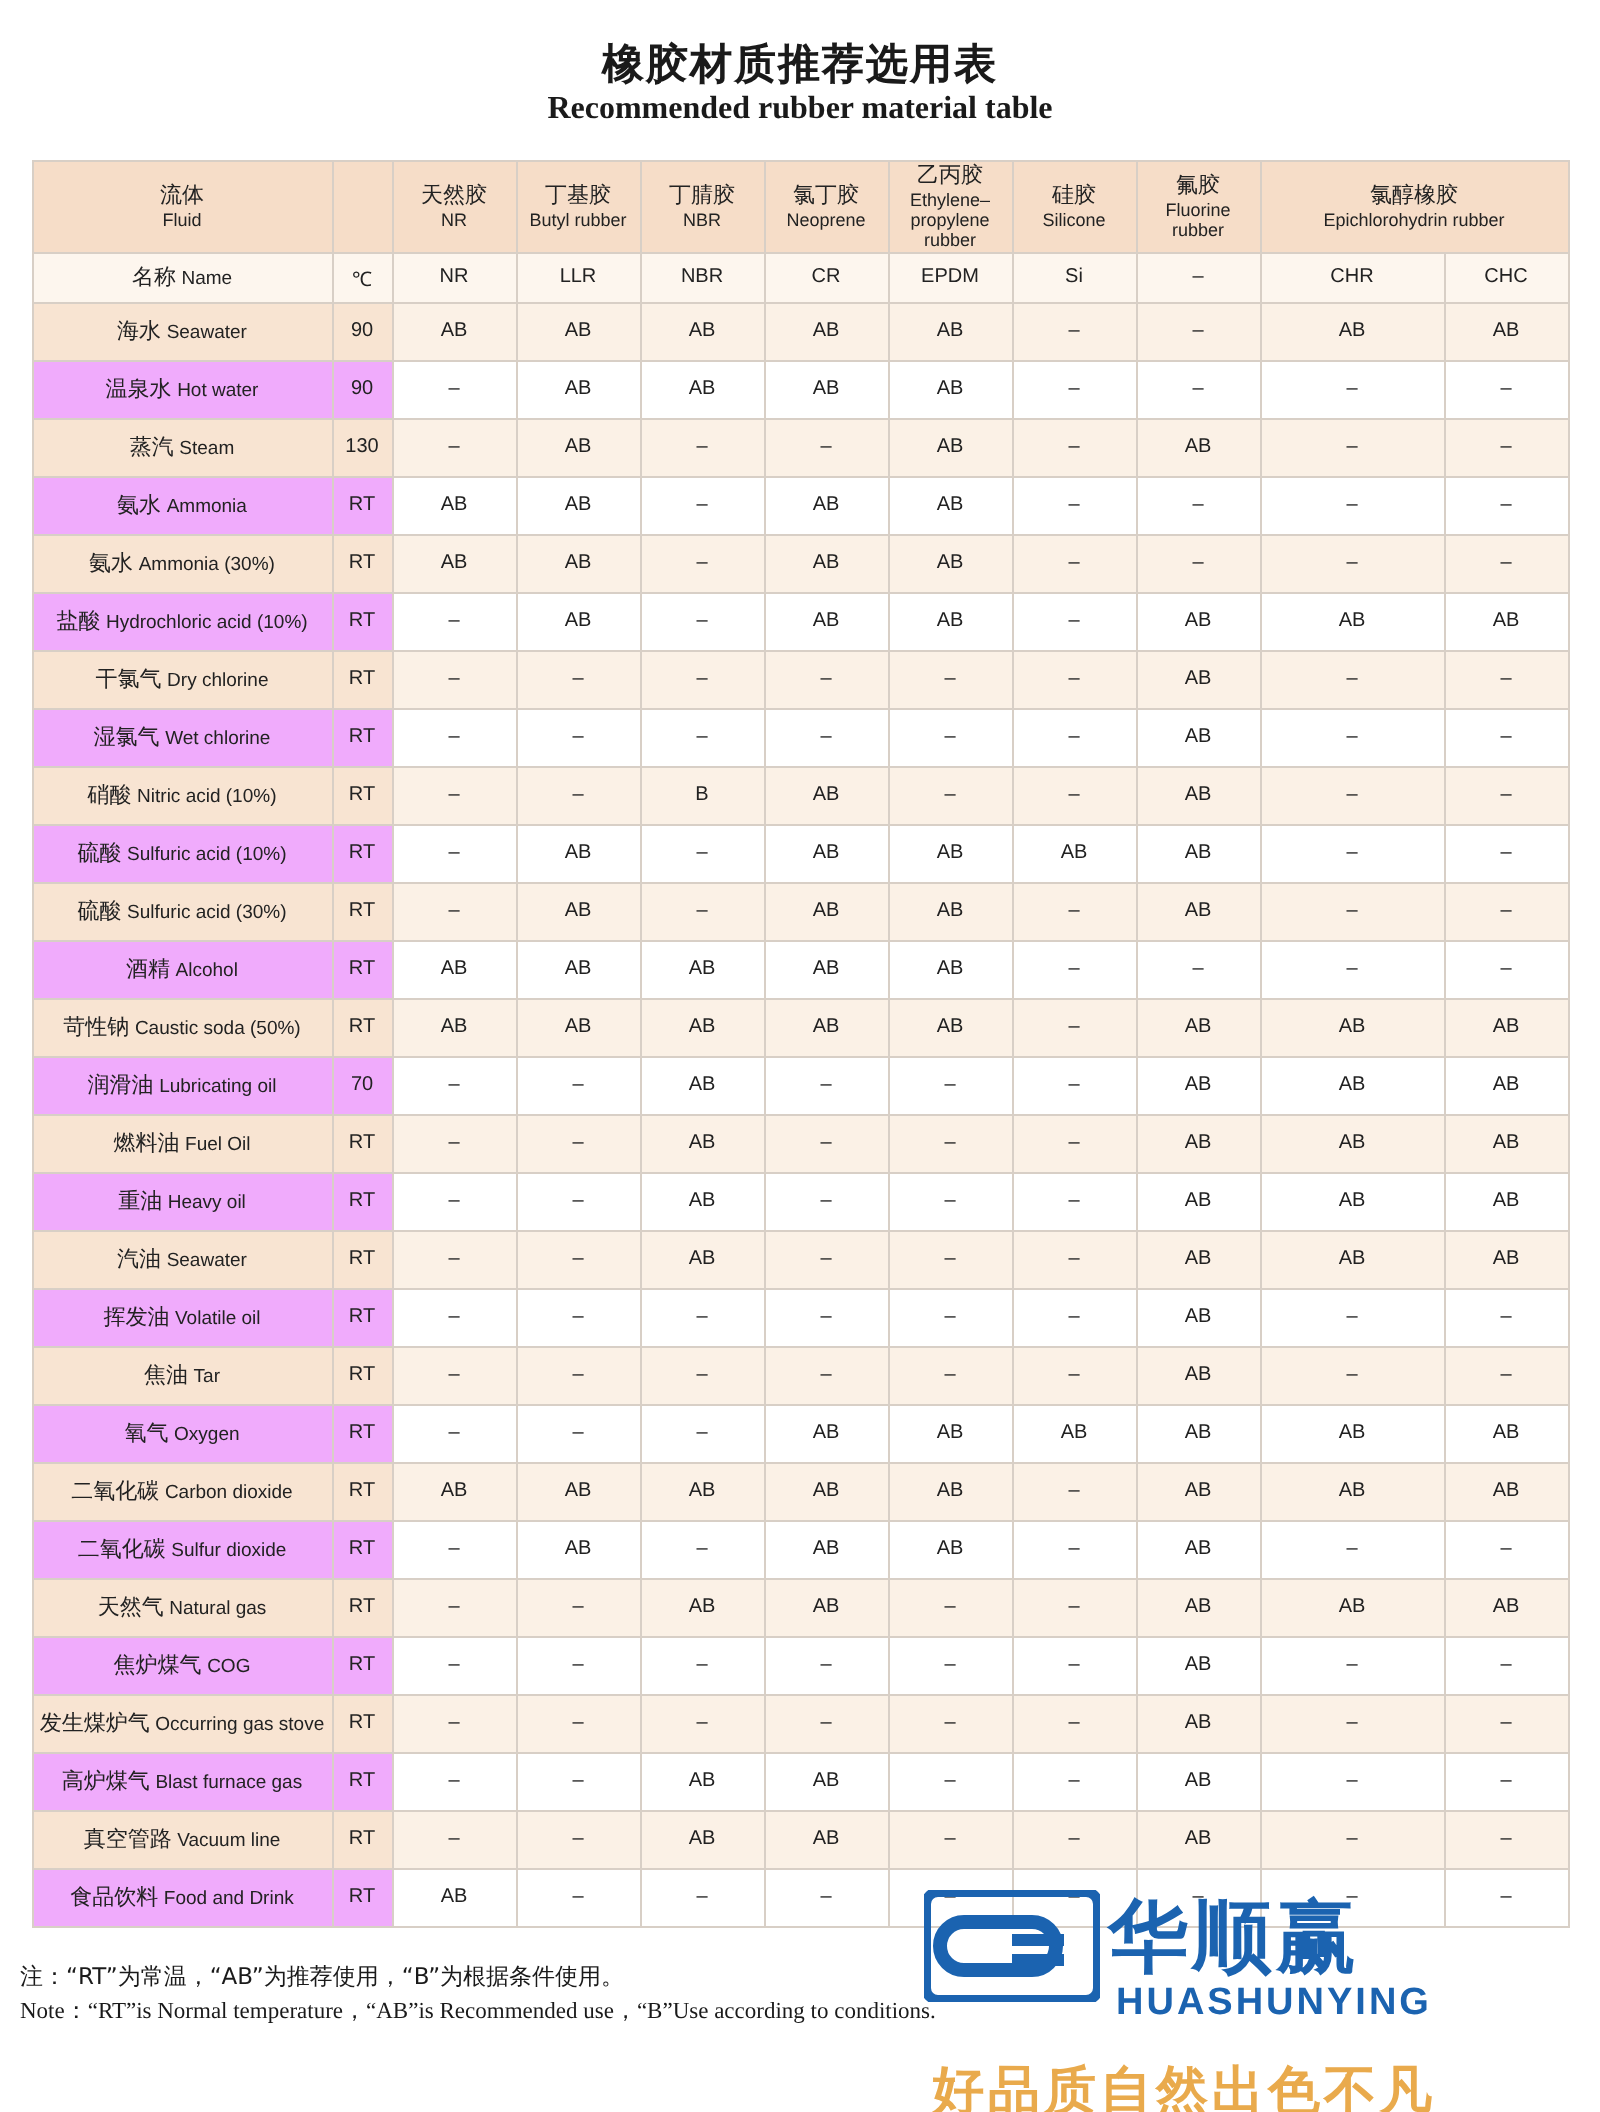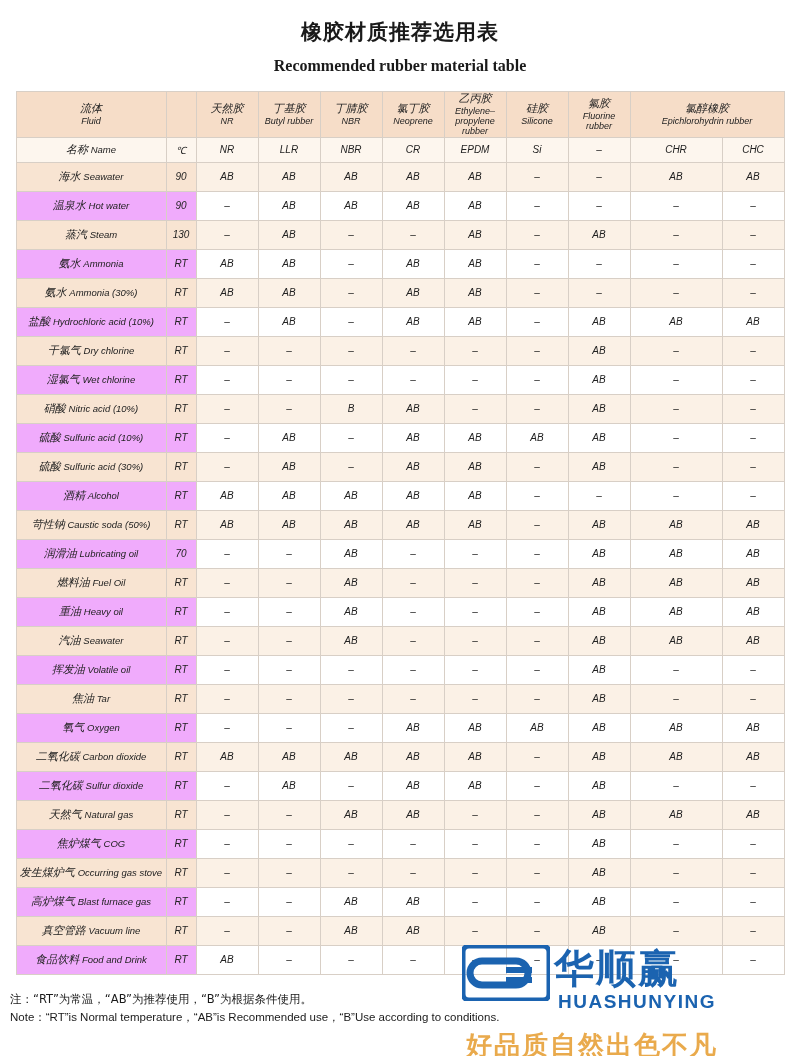--- a/index.html
+++ b/index.html
@@ -23,34 +23,33 @@
     position: relative;
   }
   .titles {
     text-align: center;
     margin-bottom: 12px;
   }
   .title-cn {
     font-size: 21px;
     font-weight: bold;
     letter-spacing: 1px;
-    margin-bottom: 11px;
+    margin-bottom: 0;
     font-family: "DejaVu Sans", "Liberation Sans", sans-serif;
   }
   .title-en {
     font-size: 16px;
     font-weight: bold;
     font-family: "Liberation Serif", serif;
   }
   table.matrix {
     border-collapse: collapse;
     width: 675px;
     margin: 16px auto;
     table-layout: fixed;
-    font-style: italic;
   }
   table.matrix td, table.matrix th {
     border: 1px solid #d8cfc6;
     text-align: center;
     vertical-align: middle;
     font-size: 10px;
     padding: 0;
     height: 28px;
     color: #222;
   }
@@ -93,21 +92,21 @@
     margin: 8px auto 0 auto;
     width: 780px;
     font-size: 11.5px;
     line-height: 1.55;
     position: relative;
     z-index: 1;
   }
   .notes div {
     font-family: "DejaVu Sans", "Liberation Sans", sans-serif;
   }
-  .notes .en { font-family: Liberation Sans, sans-serif; }
+  .notes .en { font-family: Liberation Serif, serif; }
   .watermark {
     position: absolute;
     right: 8px;
     bottom: 2px;
     width: 330px;
     height: 115px;
     pointer-events: none;
   }
   .wm-logo {
     position: absolute;

